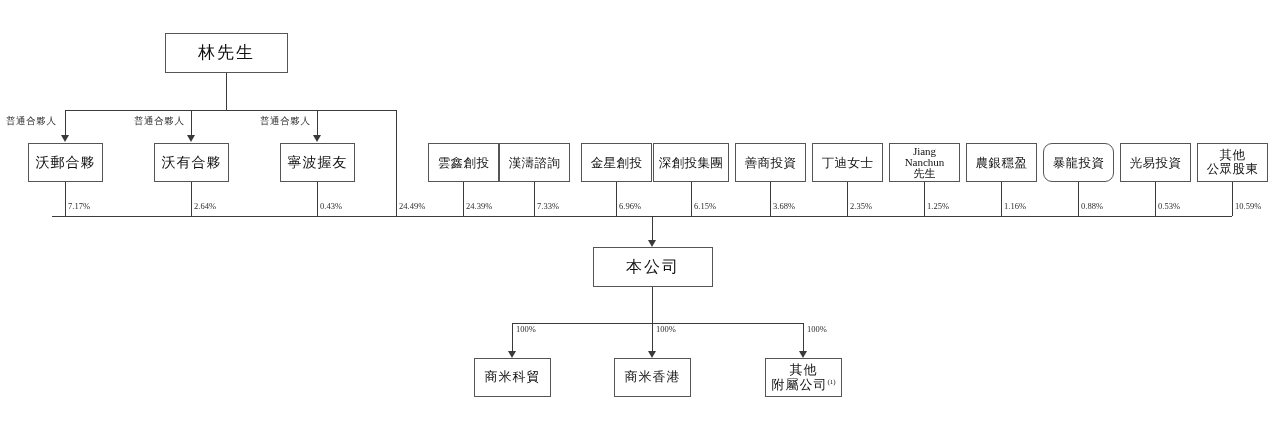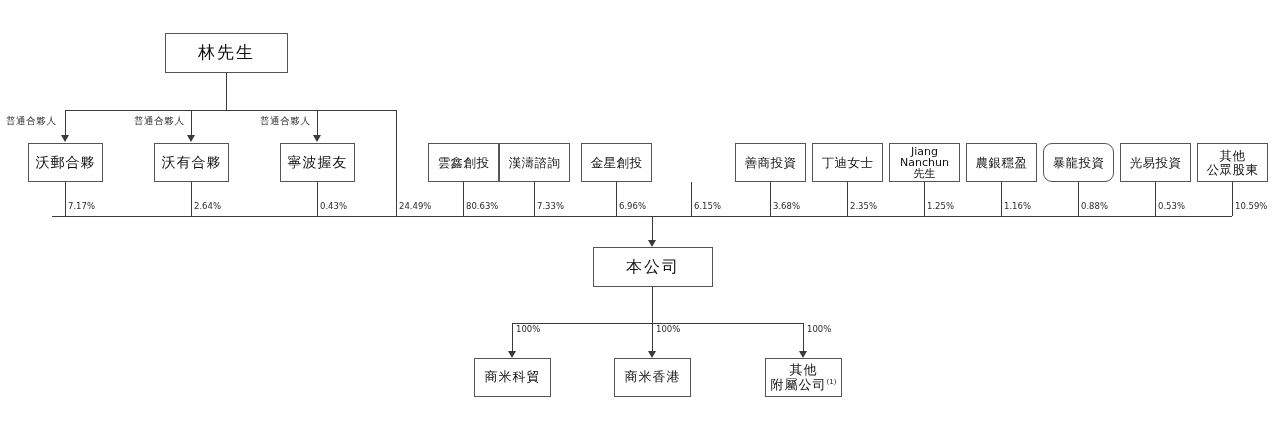--- a/index.html
+++ b/index.html
@@ -7,20 +7,21 @@
   body{
     font-family:"DejaVu Sans","Liberation Sans",sans-serif;
     color:#1a1a1a;
   }
   #chart-root{
     position:relative;
     width:1280px;
     height:423px;
     background:#ffffff;
     overflow:hidden;
+    font-family:Liberation Serif, serif;
   }
   
   .node{
     position:absolute;
     box-sizing:border-box;
     border:1px solid #555;
     background:#ffffff;
     display:flex;
     align-items:center;
     justify-content:center;
@@ -113,34 +114,37 @@
 
   <div class="edge-label pct" style="left:68px;top:201px;">7.17%</div>
   <div class="edge-label pct" style="left:194px;top:201px;">2.64%</div>
   <div class="edge-label pct" style="left:320px;top:201px;">0.43%</div>
   <div class="edge-label pct" style="left:399px;top:201px;">24.49%</div>
 
   <div class="node shareholder" style="left:428px;top:143px;width:71px;height:39px;">
     <span class="lbl">雲鑫創投</span>
   </div>
   <div class="vline" style="left:463px;top:182px;height:34px;"></div>
-  <div class="edge-label pct" style="left:466px;top:201px;">80.63%</div>
+  <div class="edge-label pct" style="left:466px;top:201px;">24.39%</div>
 
   <div class="node shareholder" style="left:499px;top:143px;width:71px;height:39px;">
     <span class="lbl">漢濤諮詢</span>
   </div>
   <div class="vline" style="left:534px;top:182px;height:34px;"></div>
   <div class="edge-label pct" style="left:537px;top:201px;">7.33%</div>
 
   <div class="node shareholder" style="left:581px;top:143px;width:71px;height:39px;">
     <span class="lbl">金星創投</span>
   </div>
   <div class="vline" style="left:616px;top:182px;height:34px;"></div>
   <div class="edge-label pct" style="left:619px;top:201px;">6.96%</div>
 
+  <div class="node shareholder" style="left:653px;top:143px;width:76px;height:39px;">
+    <span class="lbl">深創投集團</span>
+  </div>
   <div class="vline" style="left:691px;top:182px;height:34px;"></div>
   <div class="edge-label pct" style="left:694px;top:201px;">6.15%</div>
 
   <div class="node shareholder" style="left:735px;top:143px;width:71px;height:39px;">
     <span class="lbl">善商投資</span>
   </div>
   <div class="vline" style="left:770px;top:182px;height:34px;"></div>
   <div class="edge-label pct" style="left:773px;top:201px;">3.68%</div>
 
   <div class="node shareholder" style="left:812px;top:143px;width:71px;height:39px;">

